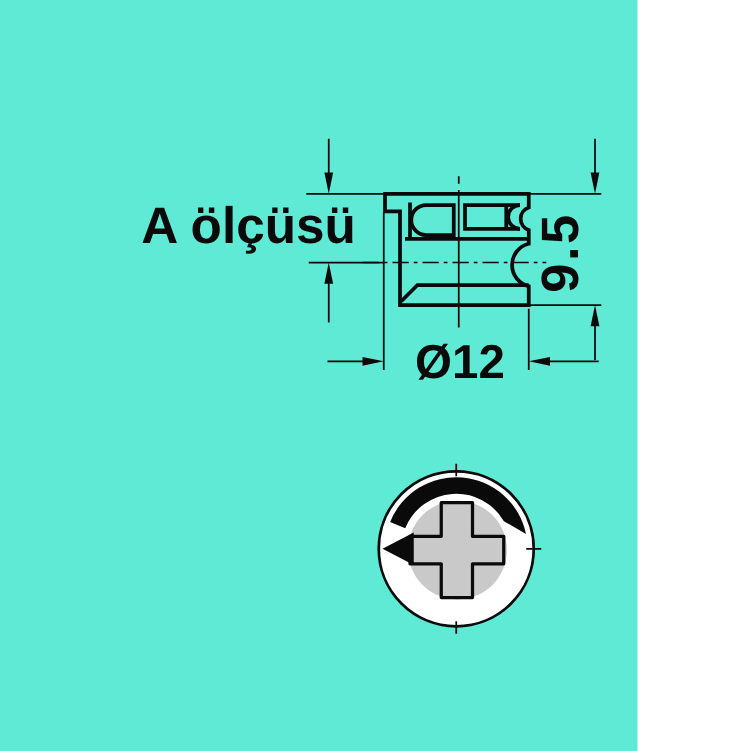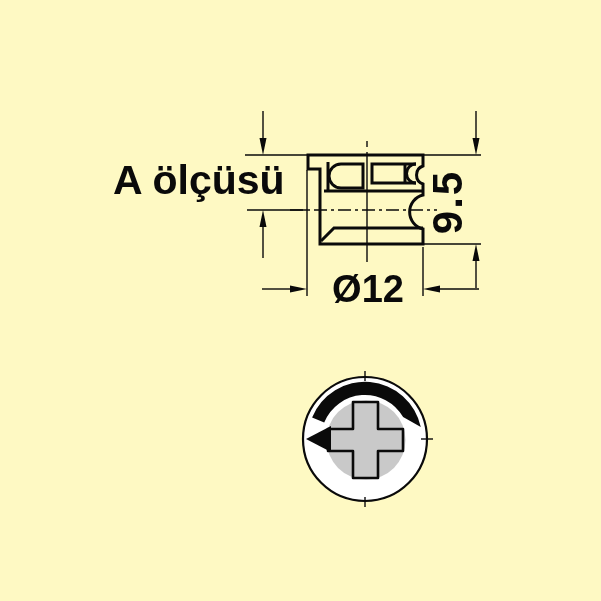--- a/index.html
+++ b/index.html
@@ -1,16 +1,16 @@
 <!DOCTYPE html>
 <html><head>
 <meta charset="utf-8">
 <style>
   html,body{margin:0;padding:0;background:#ffffff;}
-  .stage{position:relative;width:601px;height:601px;background:#fef9c3;overflow:hidden;}
+  .stage{position:relative;width:510px;height:601px;background:#5eead4;overflow:hidden;}
   svg text{font-family:"Liberation Sans","DejaVu Sans",sans-serif;font-weight:bold;fill:#0a0a0a;}
   .bold{stroke:#0a0a0a;stroke-width:3;fill:none;stroke-linejoin:miter;stroke-linecap:butt;}
   .thin{stroke:#0a0a0a;stroke-width:1.4;fill:none;stroke-linecap:butt;}
   .centerline{stroke:#0a0a0a;stroke-width:1.3;fill:none;stroke-dasharray:13 4 3 4;}
   .solidblack{fill:#0a0a0a;stroke:none;}
 </style>
 </head>
 <body>
 
 <div class="stage">

